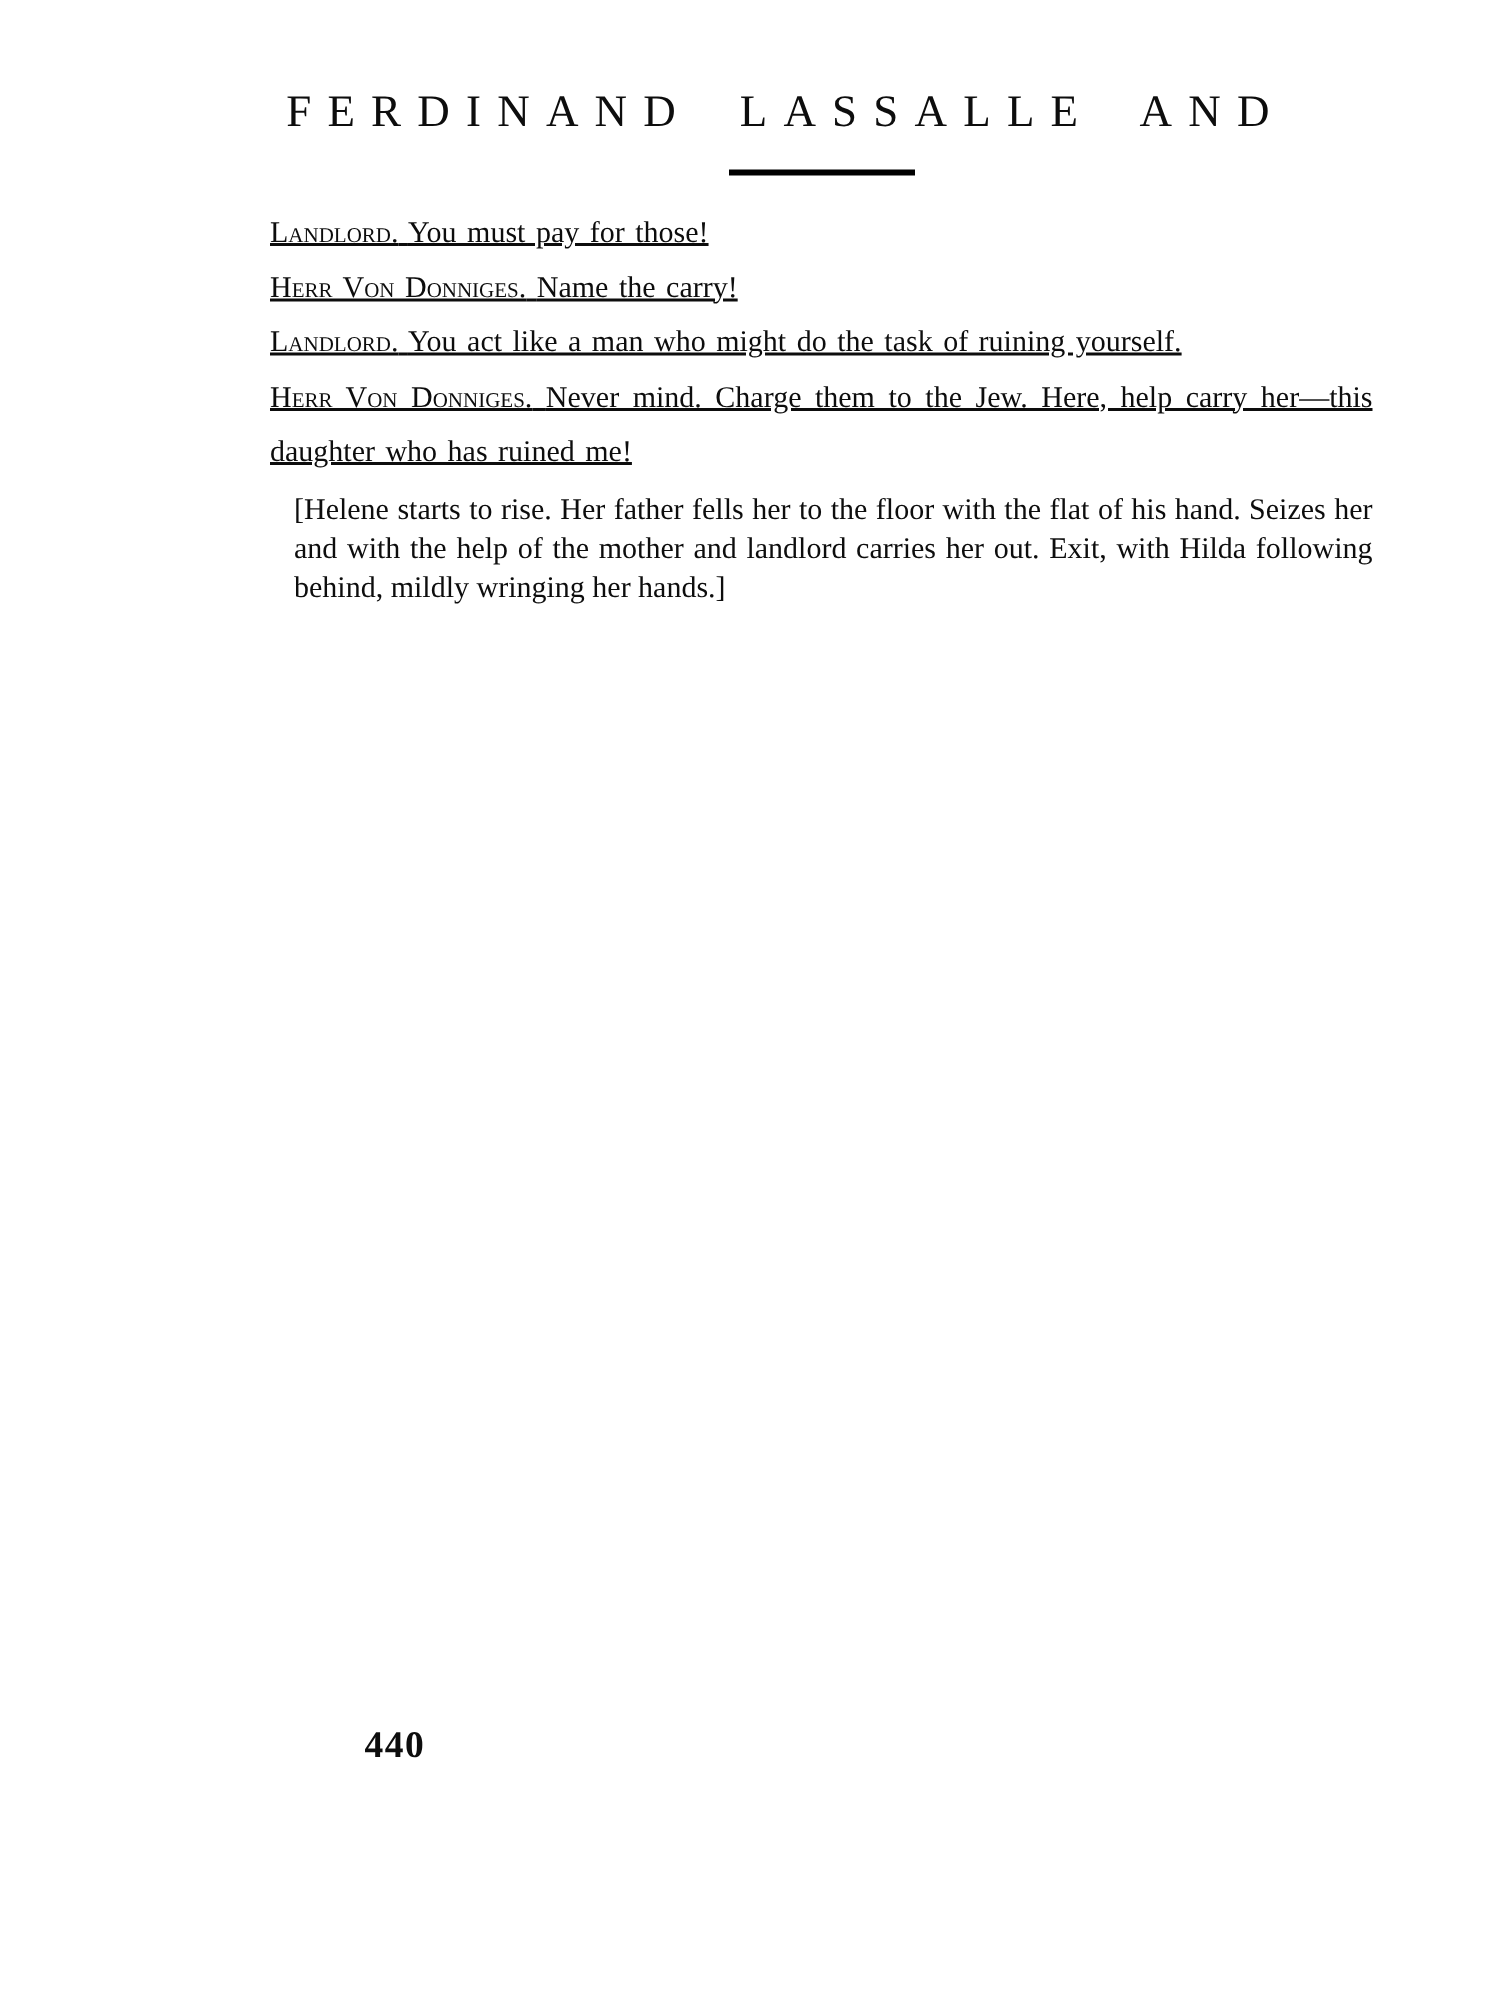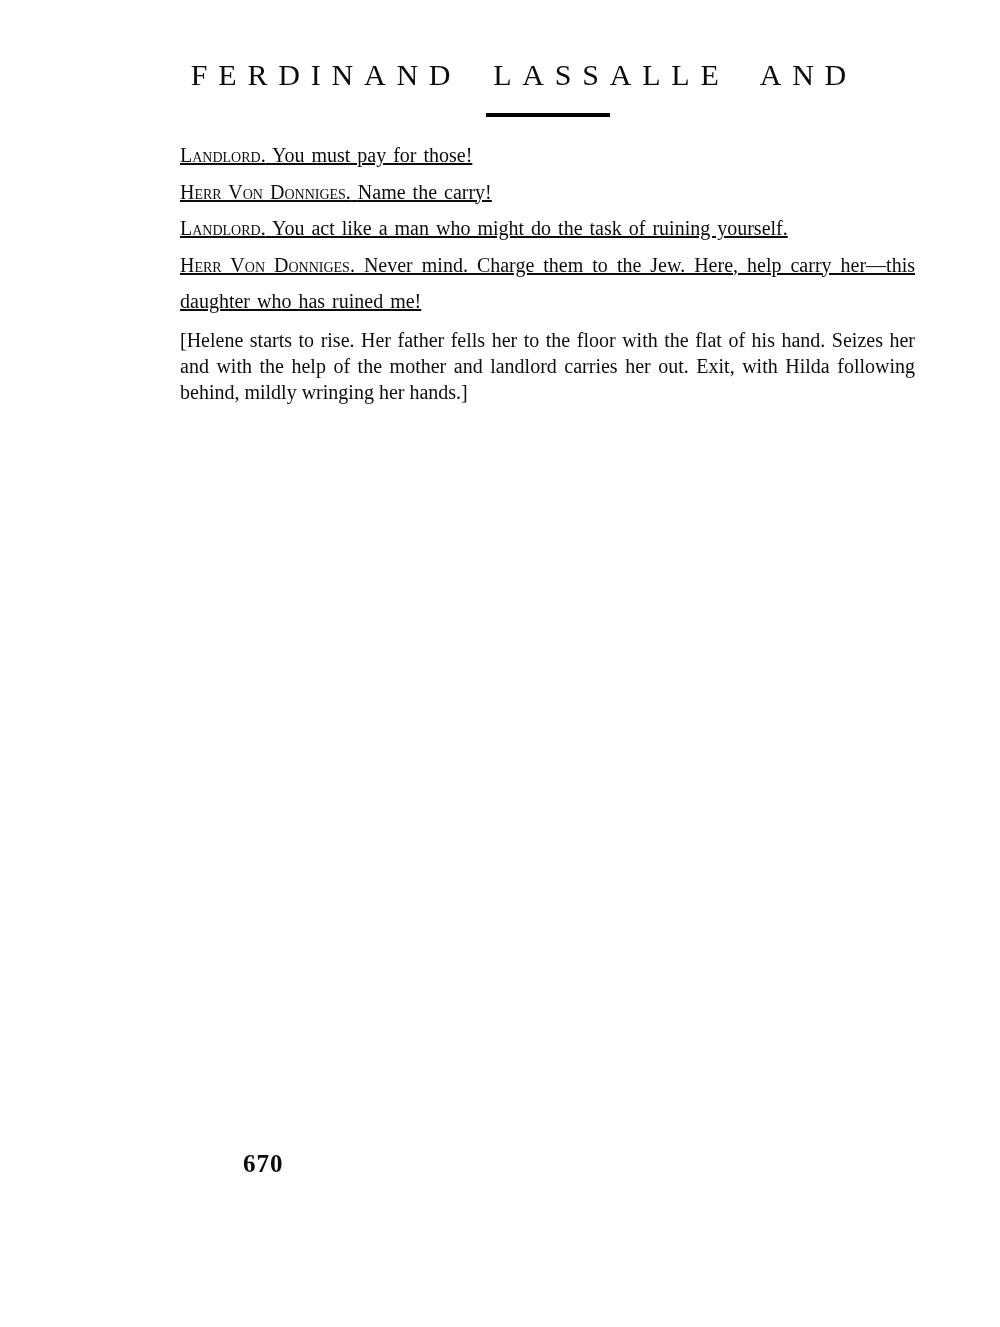--- a/index.html
+++ b/index.html
@@ -47,21 +47,21 @@
     font-size: 20px;
     line-height: 36.5px;
     text-align: justify;
     word-spacing: 0.1em;
     text-decoration: underline;
   }
   .speaker {
     font-variant: small-caps;
   }
   .stage-direction {
-    margin: 7px 0 9px 0;
+    margin: 7px 0 9px 16px;
     font-size: 20px;
     line-height: 26px;
     text-align: justify;
   }
   .page-number {
     position: absolute;
     left: 243px;
     top: 1150px;
     font-size: 25px;
     font-weight: bold;
@@ -100,14 +100,14 @@
         <span class="speaker">Herr Von Donniges.</span>
         <span class="speech-text">Never mind. Charge them to the Jew. Here, help carry her—this daughter who has ruined me!</span>
       </p>
 
       <p class="stage-direction">[Helene starts to rise. Her father fells her to the floor with the flat of his hand. Seizes her and with the help of the mother and landlord carries her out. Exit, with Hilda following behind, mildly wringing her hands.]</p>
 
 
     </div>
   </div>
 
-  <div class="page-number">670</div>
+  <div class="page-number">440</div>
 </div>
 
 </body></html>

